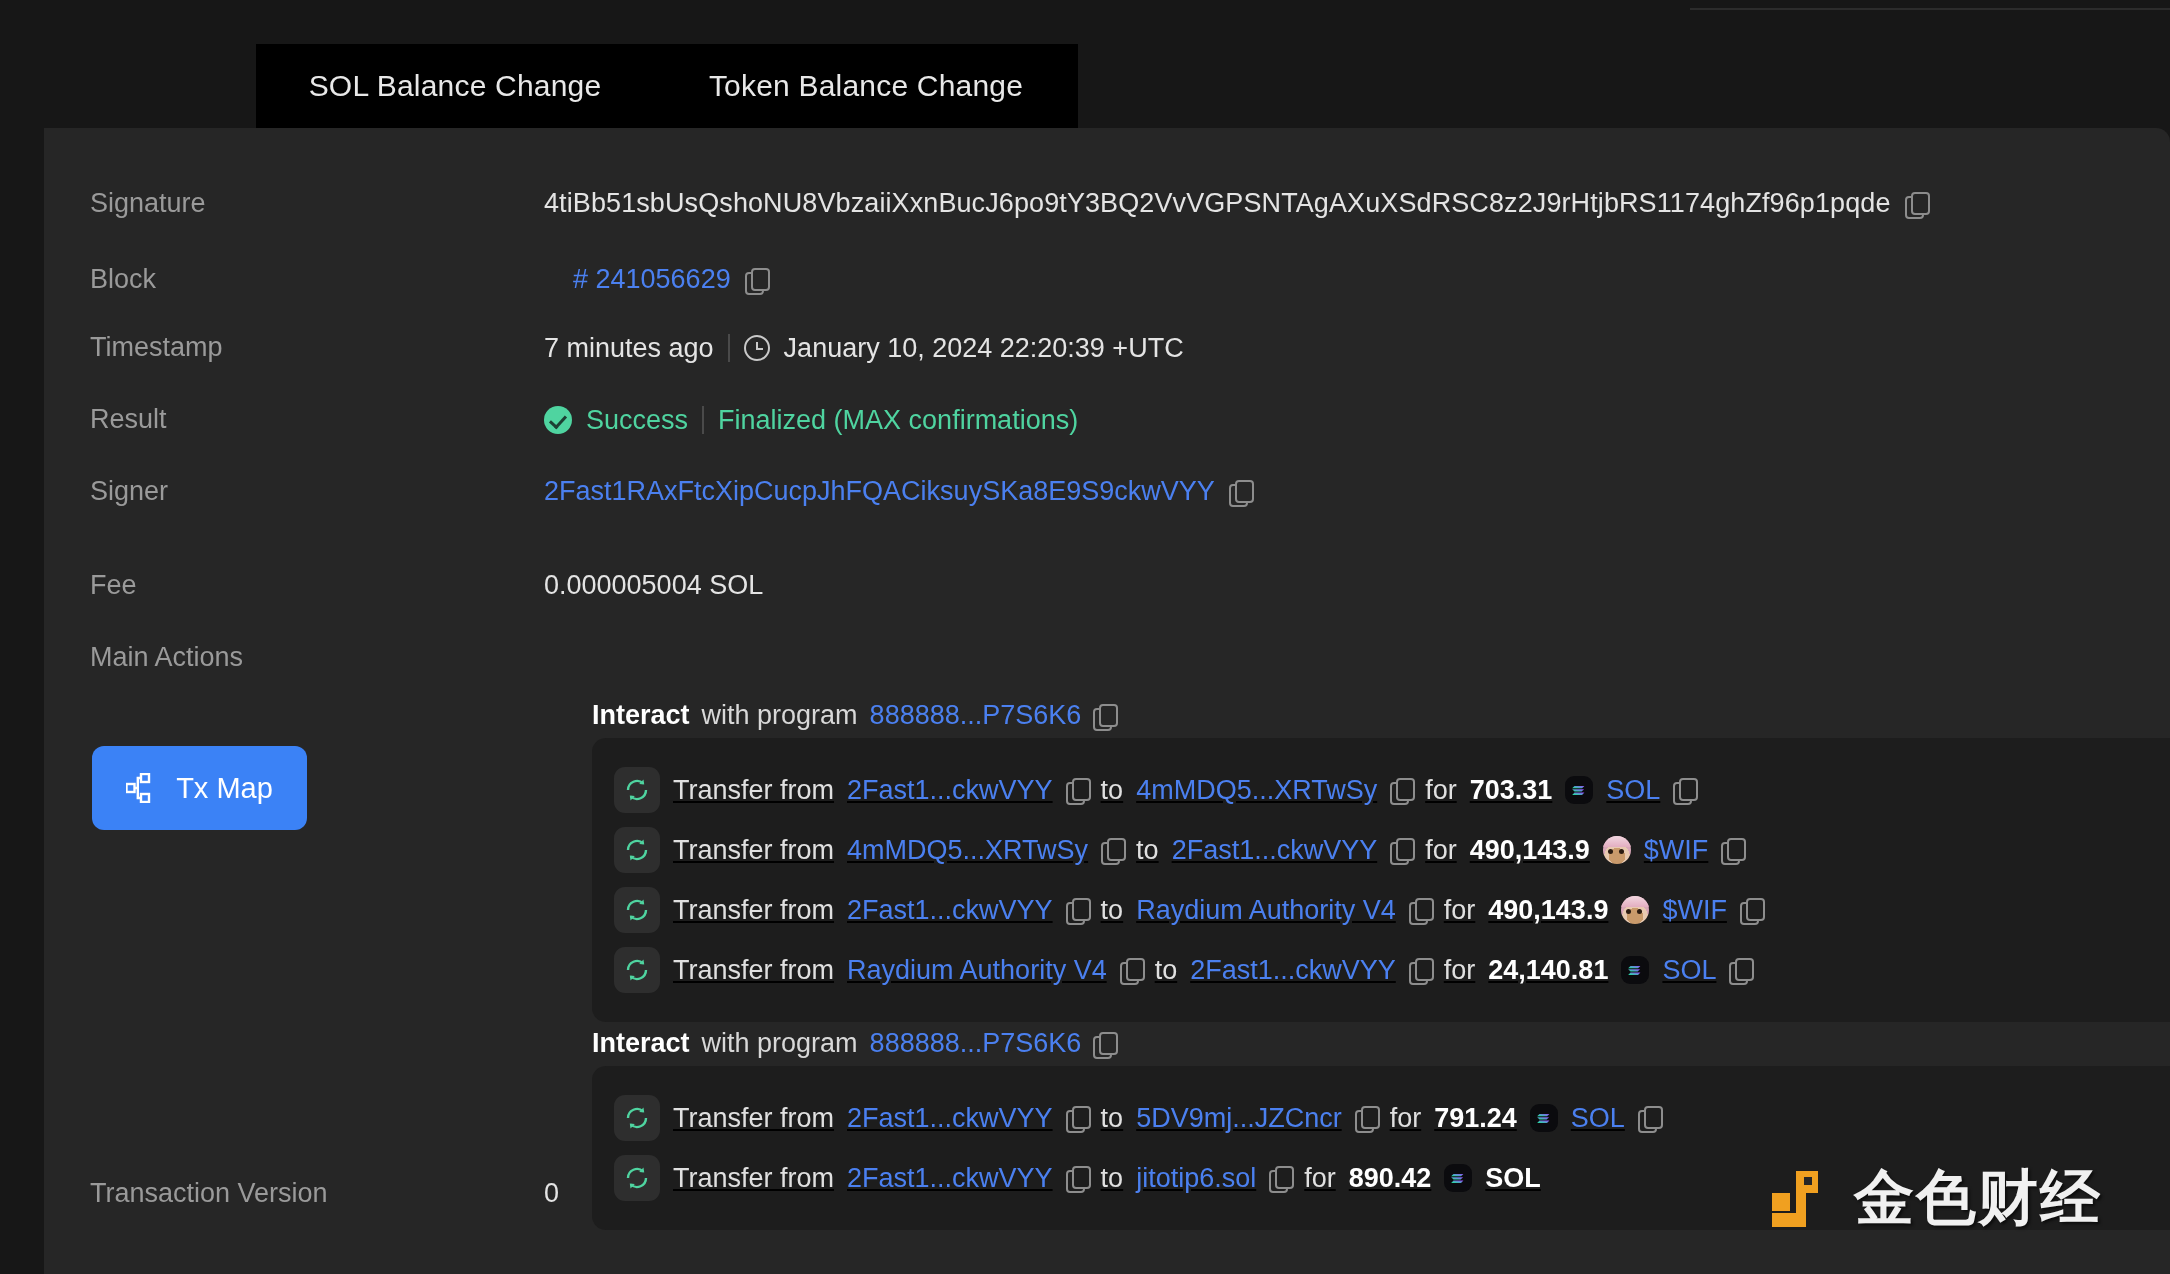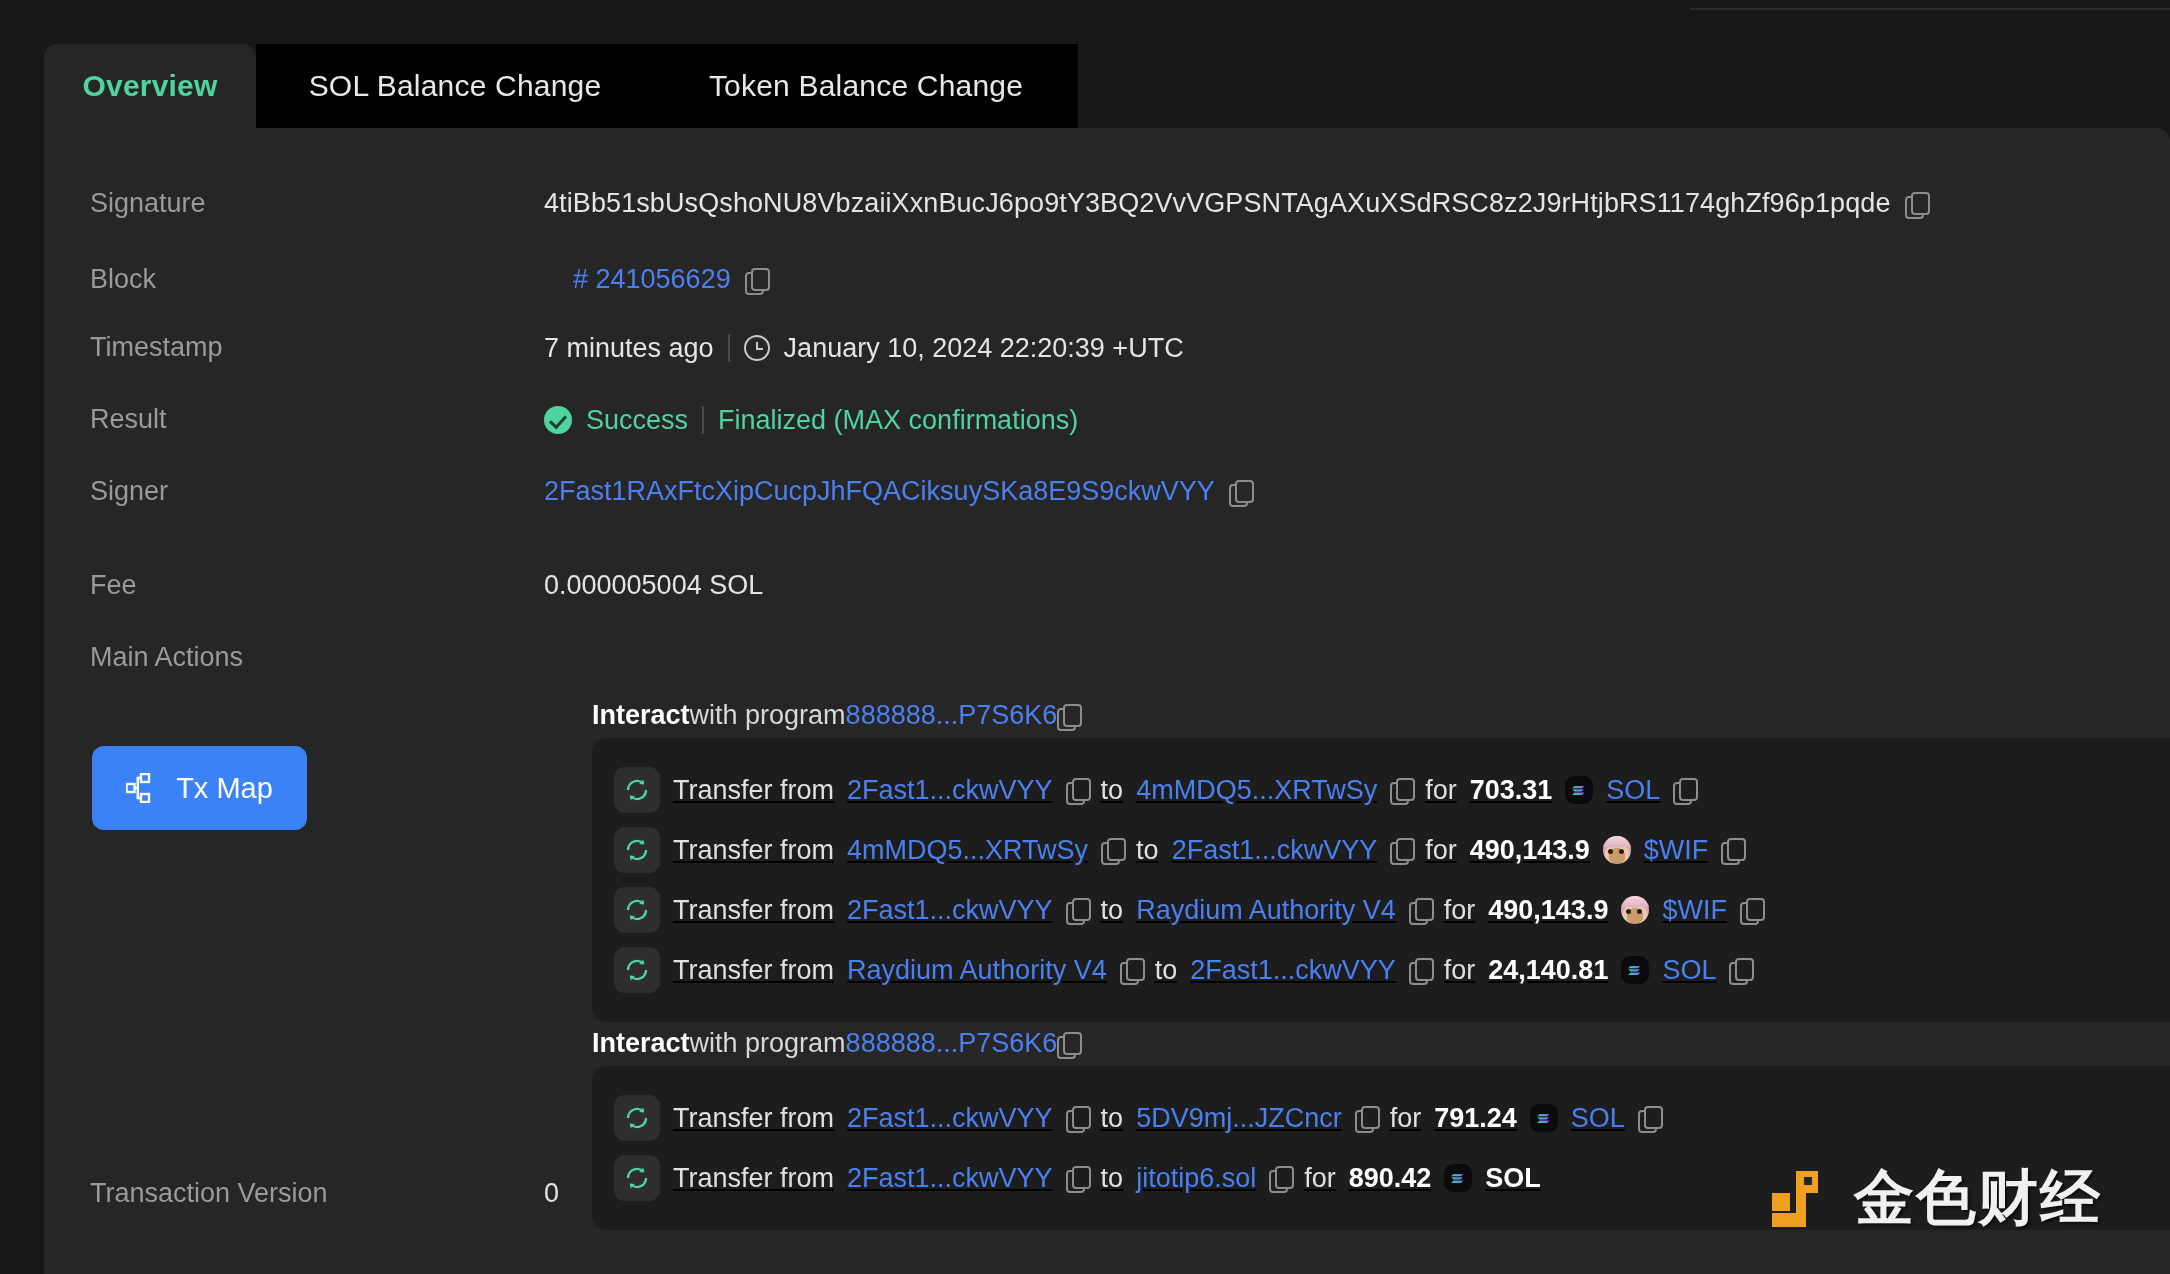--- a/index.html
+++ b/index.html
@@ -124,21 +124,21 @@
     color: #fff; font-size: 29px; cursor: pointer;
     border: none;
     font-family: "Liberation Sans", sans-serif;
   }
   .map-icon { width: 34px; height: 30px; flex: none; }
 
   
   .interact {
     position: absolute;
     font-size: 27px; color: #d8d8d8;
-    display: flex; align-items: center; 
+    display: flex; align-items: center; gap: 12px;
   }
   .interact b { color: #ffffff; font-weight: bold; }
 
   
   .transfers {
     position: absolute; left: 592px; right: 0;
     background: #1d1d1d;
     border-radius: 14px 0 0 14px;
     padding: 22px 0 22px 0;
     text-decoration: underline;
@@ -192,23 +192,20 @@
 </style>
 </head>
 <body>
 
 <div class="screen">
 
   <div class="top-hairline"></div>
 
   <div class="tabbar">
     <div class="tabbar-fill"></div>
-    <div class="tab active" id="tab-overview">
-      <span>Overview</span>
-    </div>
     <div class="tab inactive" id="tab-sol">
       <span>SOL Balance Change</span>
     </div>
     <div class="tab inactive" id="tab-token">
       <span>Token Balance Change</span>
     </div>
   </div>
 
   <div class="panel">
 

